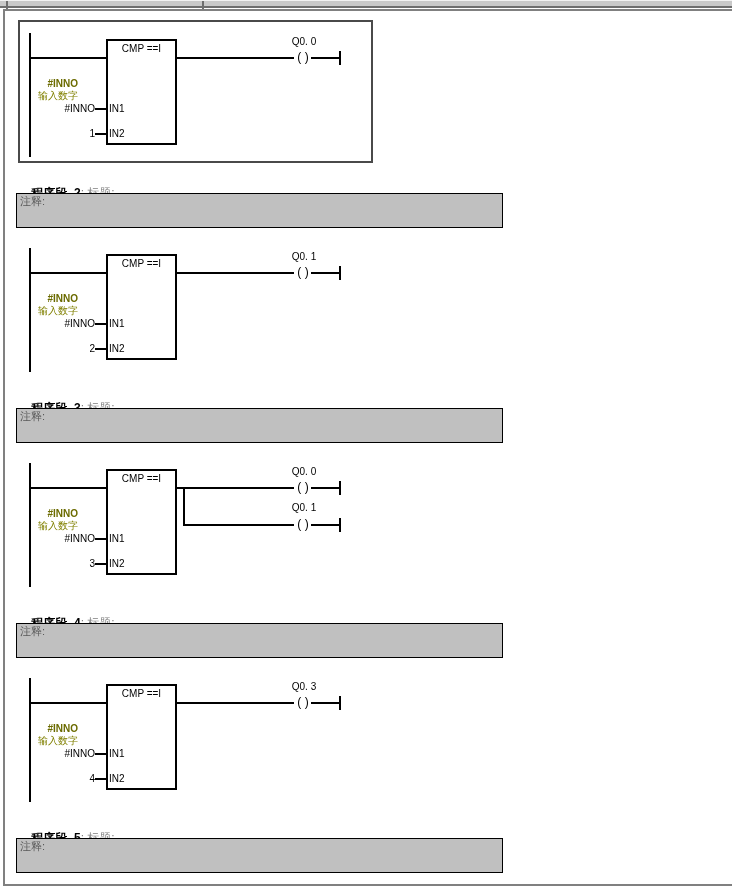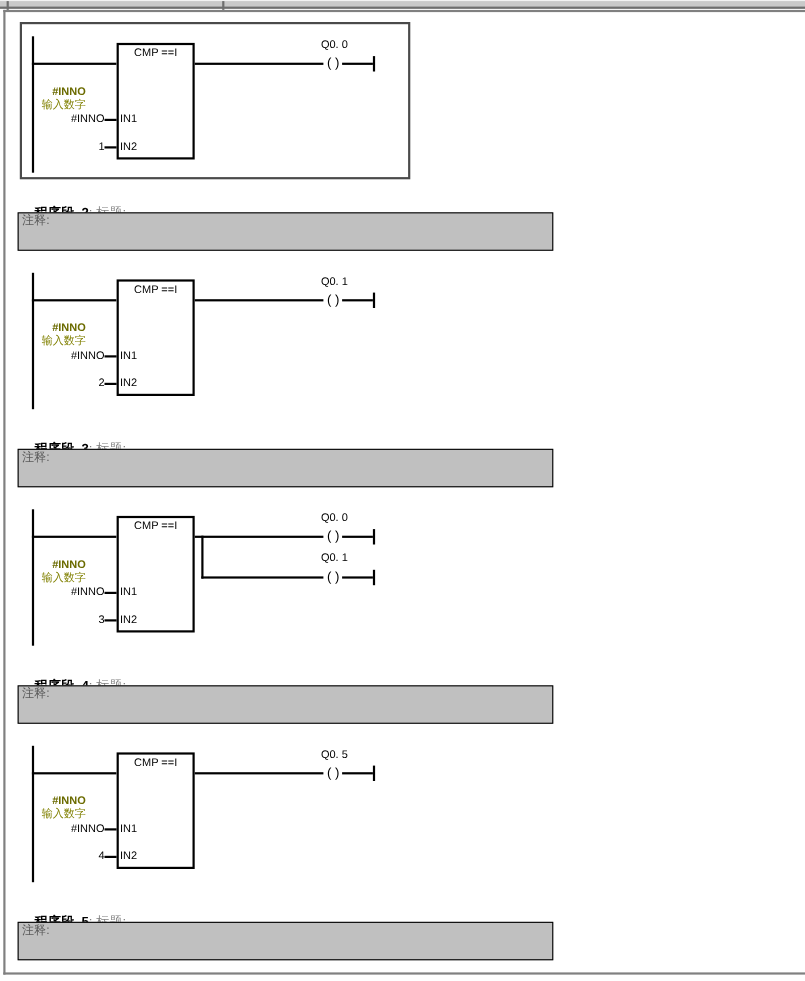--- a/index.html
+++ b/index.html
@@ -146,21 +146,21 @@
       <div class="pin" style="top:63px">IN1</div>
       <div class="pin" style="top:88px">IN2</div>
     </div>
     <div class="lbl sym r" style="left:20px;top:724px;width:58px;color:#6b6b00">#INNO</div>
     <div class="lbl r" style="left:20px;top:736px;width:58px;color:#808000">输入数字</div>
     <div class="lbl r" style="left:36px;top:749px;width:59px">#INNO</div>
     <div class="wire" style="left:95px;top:753px;width:11px"></div>
     <div class="lbl r" style="left:36px;top:774px;width:59px">4</div>
     <div class="wire" style="left:95px;top:778px;width:11px"></div>
     <div class="wire" style="left:177px;top:702px;width:117px"></div>
-    <div class="lbl c" style="left:276px;top:682px;width:56px">Q0. 5</div>
+    <div class="lbl c" style="left:276px;top:682px;width:56px">Q0. 3</div>
     <div class="coil" style="left:294px;top:696px">( )</div>
     <div class="wire" style="left:311px;top:702px;width:28px"></div>
     <div class="vwire" style="left:339px;top:696px;height:14px"></div>
   </div>
 
   <div class="hdr" style="top:817px">
     <span class="nm">程序段  5</span><span class="tt">: 标题:</span>
   </div>
   <div class="cbar" style="top:838px">
     <span>注释:</span>

